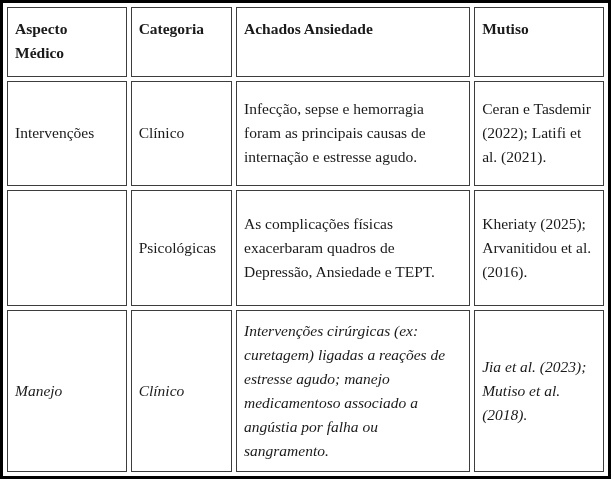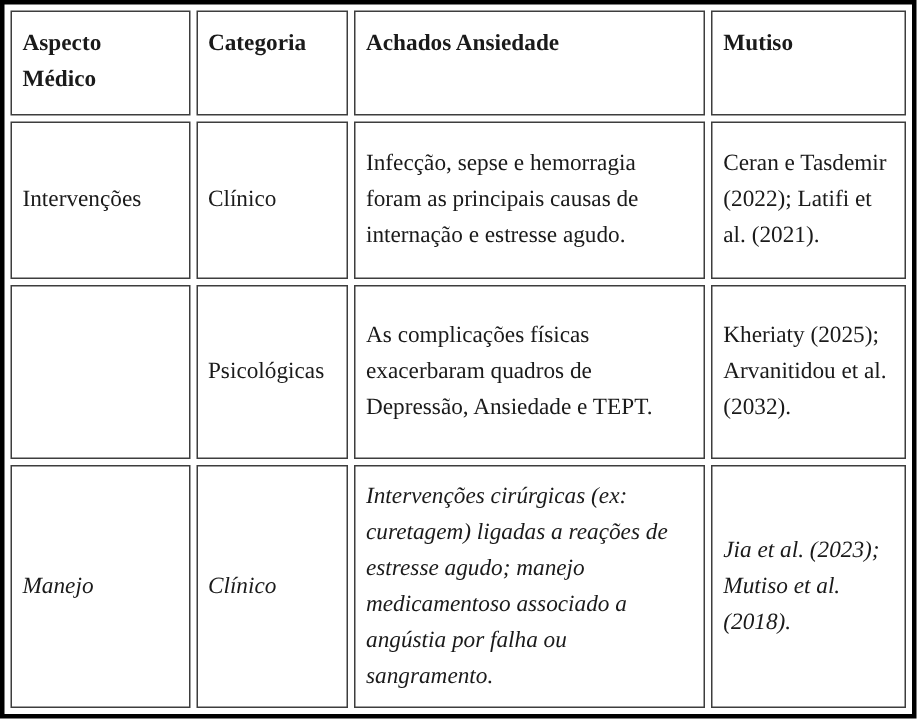--- a/index.html
+++ b/index.html
@@ -78,21 +78,21 @@
       <tr class="row-complicacoes-fisicas">
         <td class="cell-aspecto">Intervenções</td>
         <td>Clínico</td>
         <td>Infecção, sepse e hemorragia foram as principais causas de internação e estresse agudo.</td>
         <td>Ceran e Tasdemir (2022); Latifi et al. (2021).</td>
       </tr>
       <tr class="row-psicologicas">
         <td class="cell-aspecto"></td>
         <td>Psicológicas</td>
         <td>As complicações físicas exacerbaram quadros de Depressão, Ansiedade e TEPT.</td>
-        <td>Kheriaty (2025); Arvanitidou et al. (2032).</td>
+        <td>Kheriaty (2025); Arvanitidou et al. (2016).</td>
       </tr>
       <tr class="row-manejo">
         <td class="cell-aspecto">Manejo</td>
         <td>Clínico</td>
         <td>Intervenções cirúrgicas (ex: curetagem) ligadas a reações de estresse agudo; manejo medicamentoso associado a angústia por falha ou sangramento.</td>
         <td>Jia et al. (2023); Mutiso et al. (2018).</td>
       </tr>
     </tbody>
   </table>
 </div>

